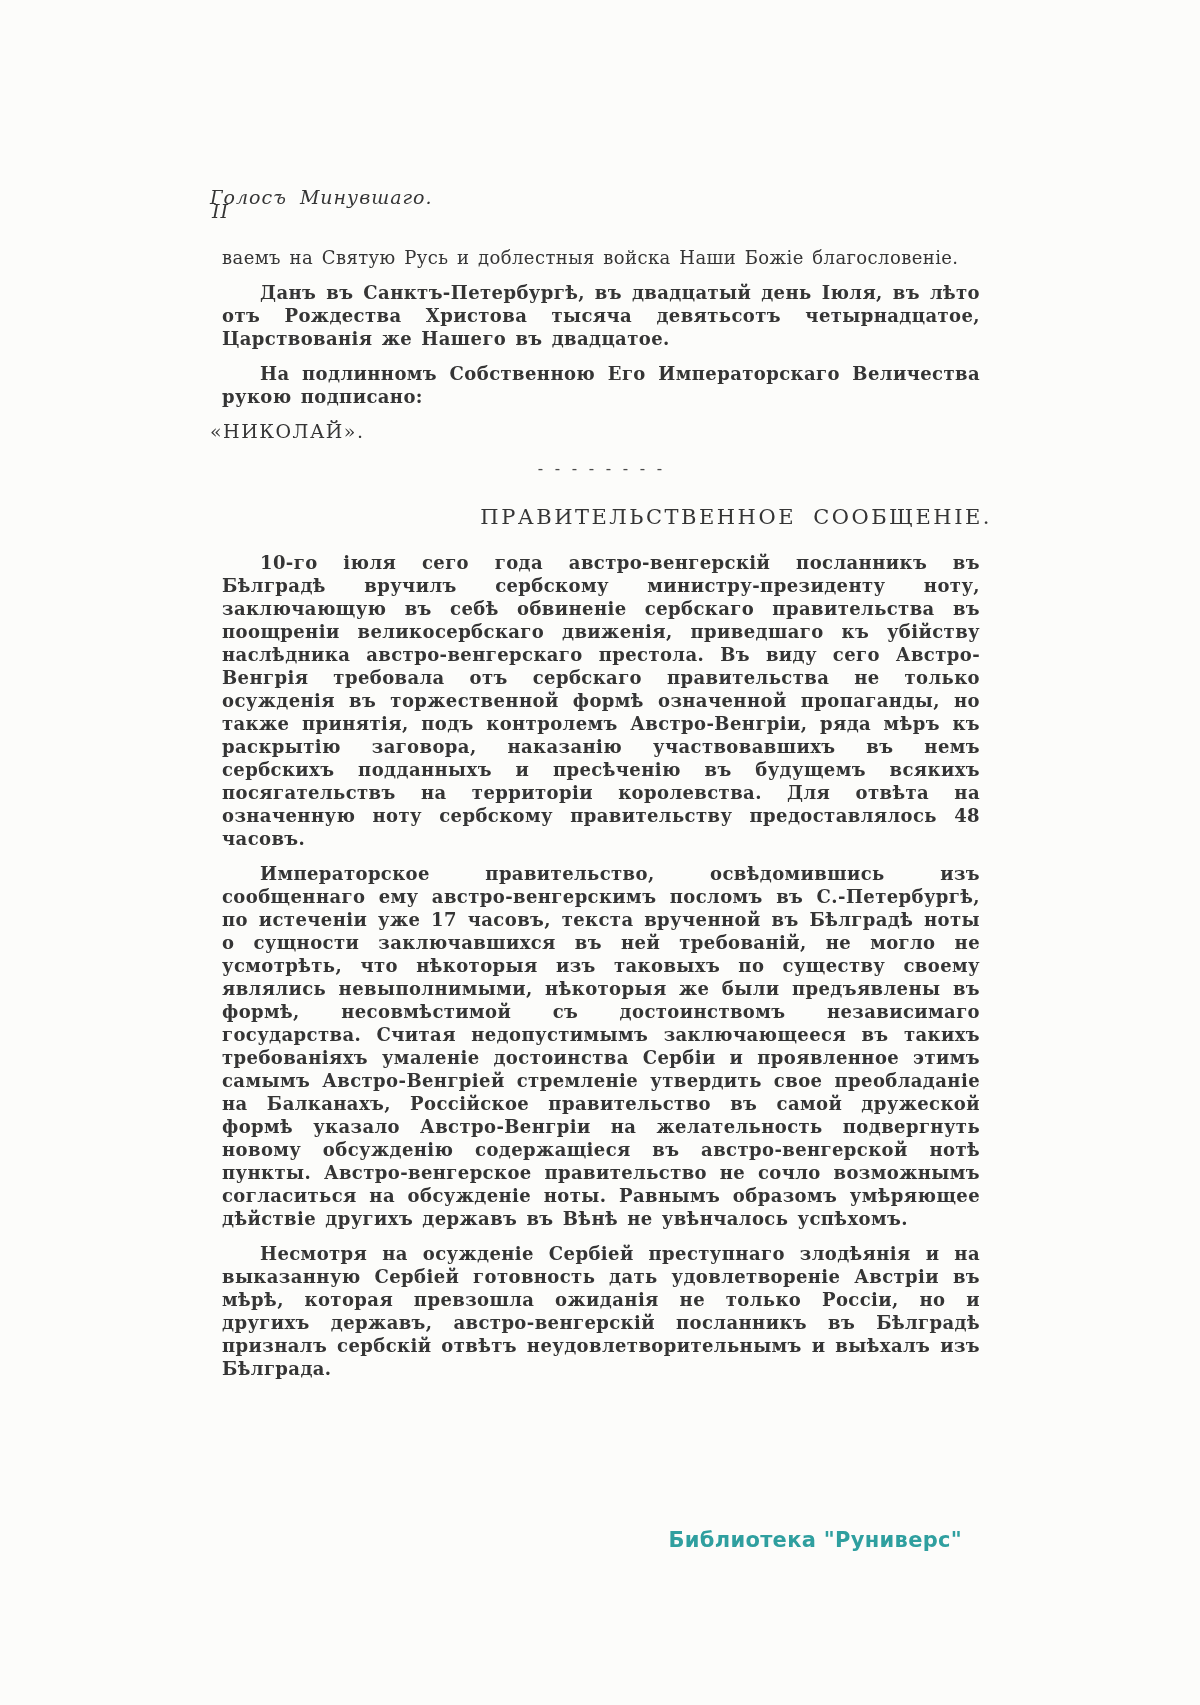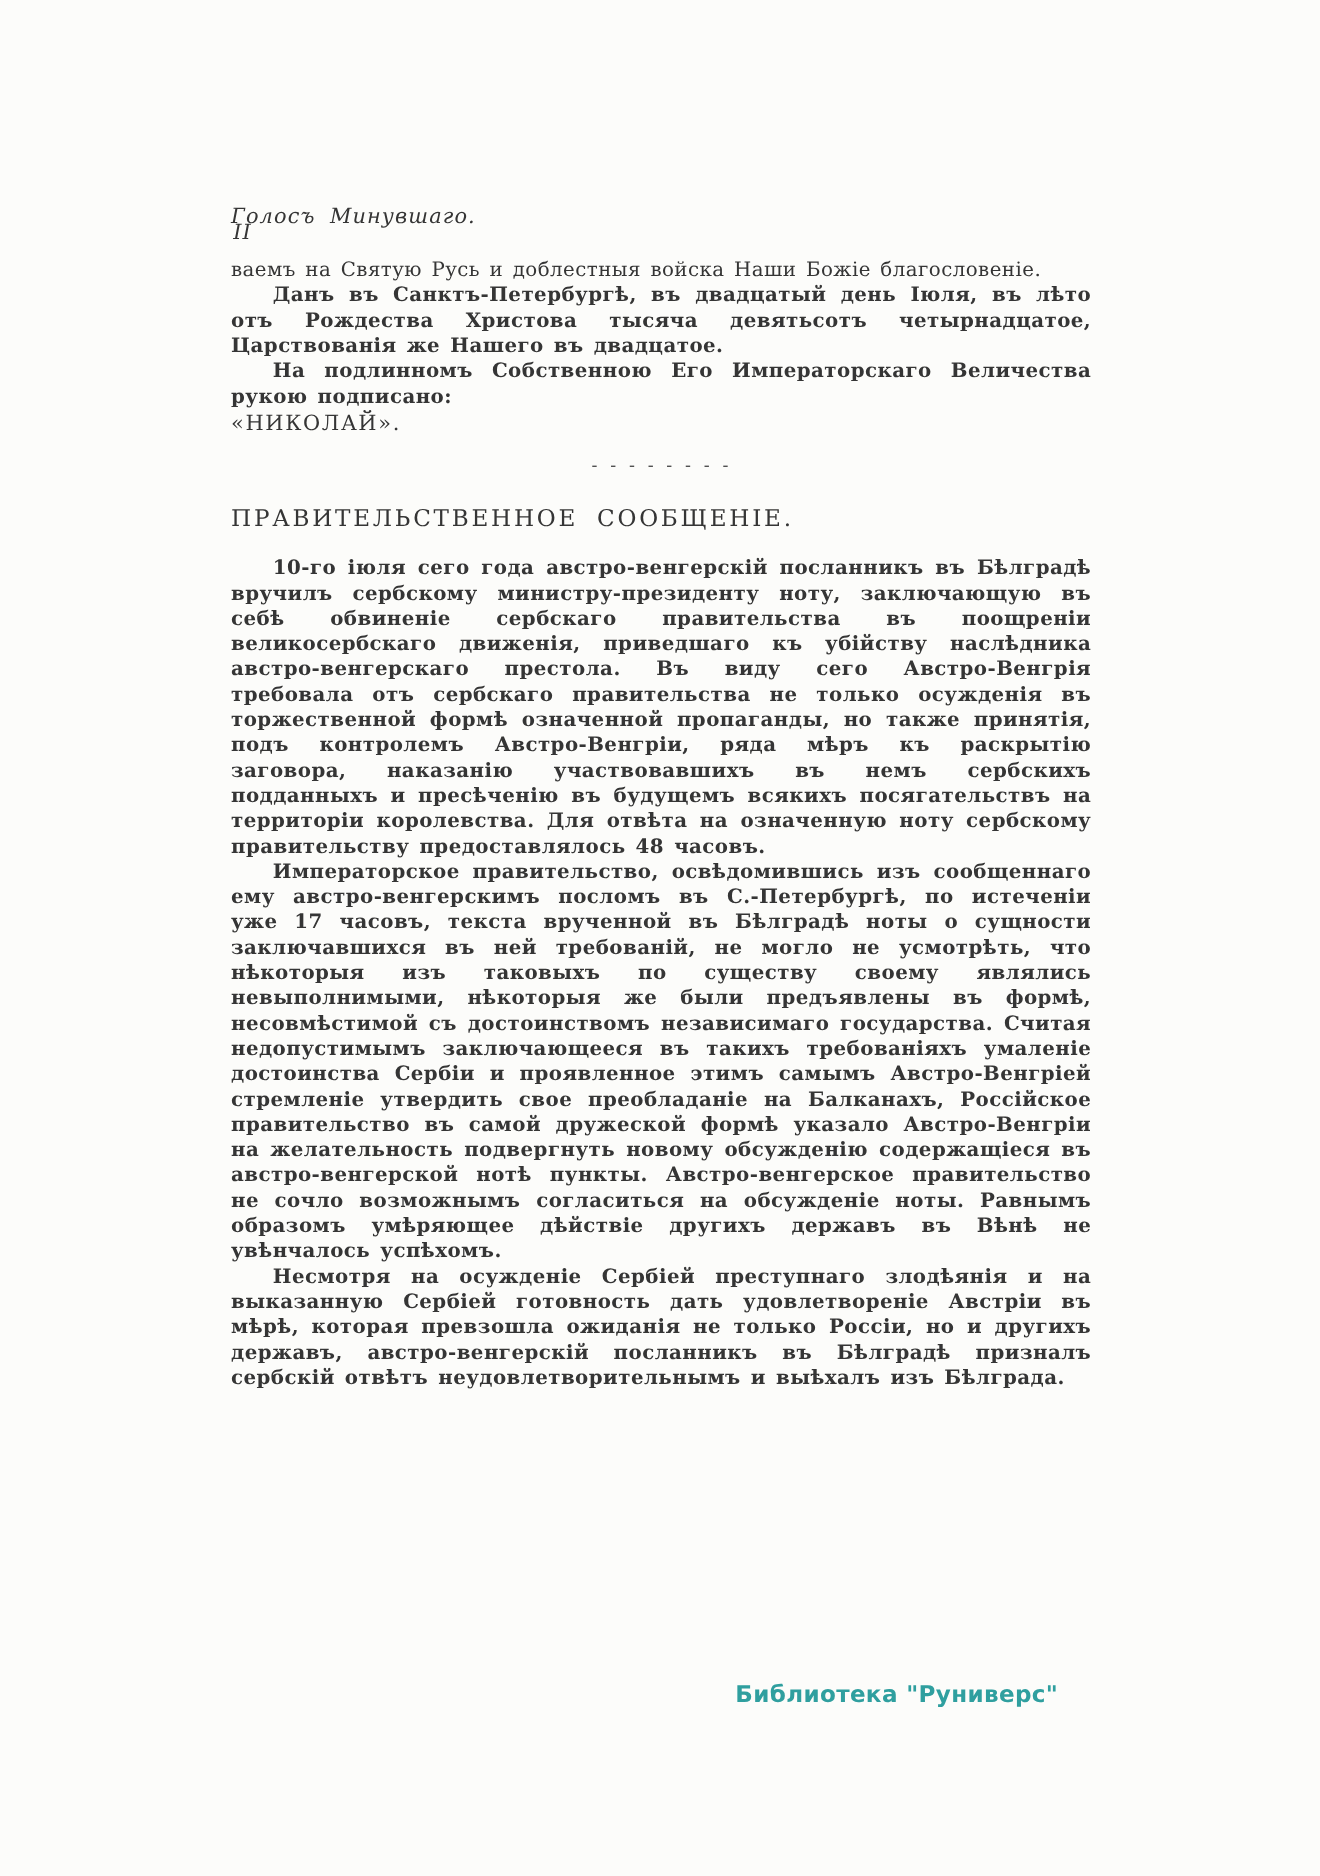--- a/index.html
+++ b/index.html
@@ -40,21 +40,21 @@
     left: 210px;
     top: 234px;
     width: 782px;
     font-size: 18px;
     line-height: 23px;
     letter-spacing: 0.4px;
     word-spacing: 2.5px;
     text-align: justify;
   }
   .para {
-    margin: 0;
+    margin: 12px;
   }
   .para.indent {
     text-indent: 38px;
     font-weight: bold;
   }
   .signature {
     margin: 2px 0 0 0;
     padding-right: 150px;
     font-size: 19px;
     letter-spacing: 1.5px;
@@ -63,21 +63,21 @@
     margin: 14px 0 10px 0;
     text-align: center;
     letter-spacing: 2px;
     color: #4a4a4a;
     font-size: 16px;
   }
   .heading {
     margin: 26px 0 22px 0;
     font-size: 21px;
     font-weight: normal;
-    text-align: left;
+    text-align: right;
     letter-spacing: 2.5px;
     word-spacing: 8px;
     text-indent: 0;
   }
   .watermark {
     position: absolute;
     right: 238px;
     top: 1528px;
     font-family: "DejaVu Sans", "Liberation Sans", sans-serif;
     font-weight: bold;

